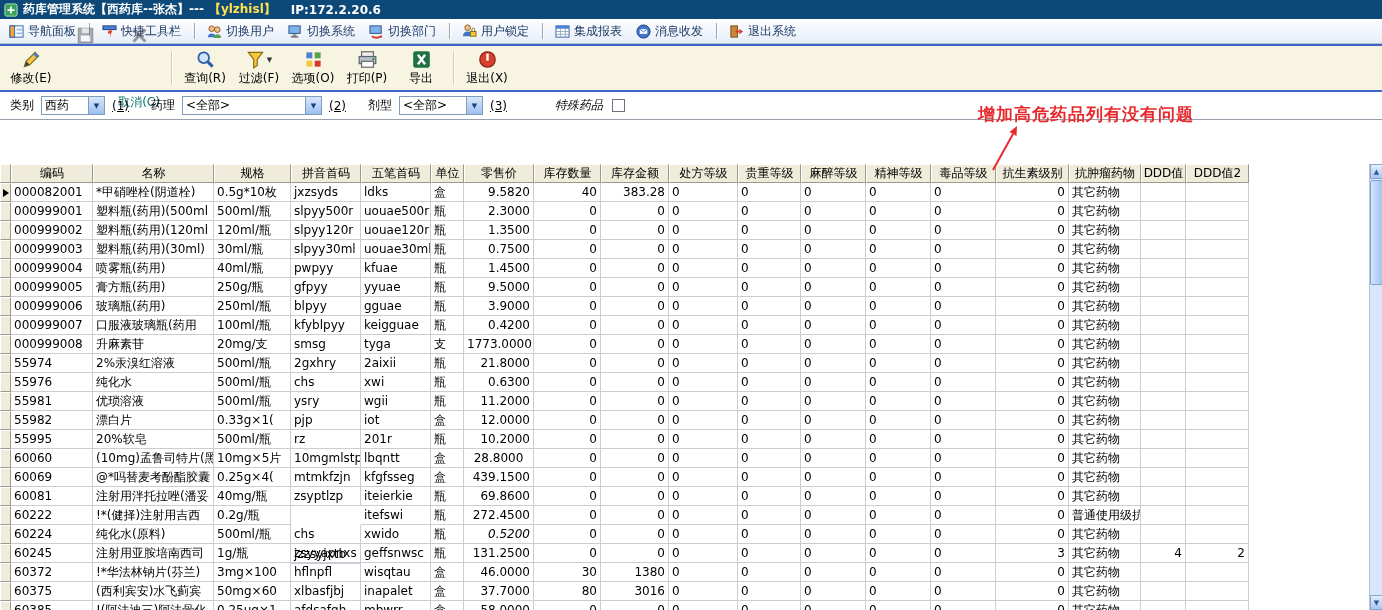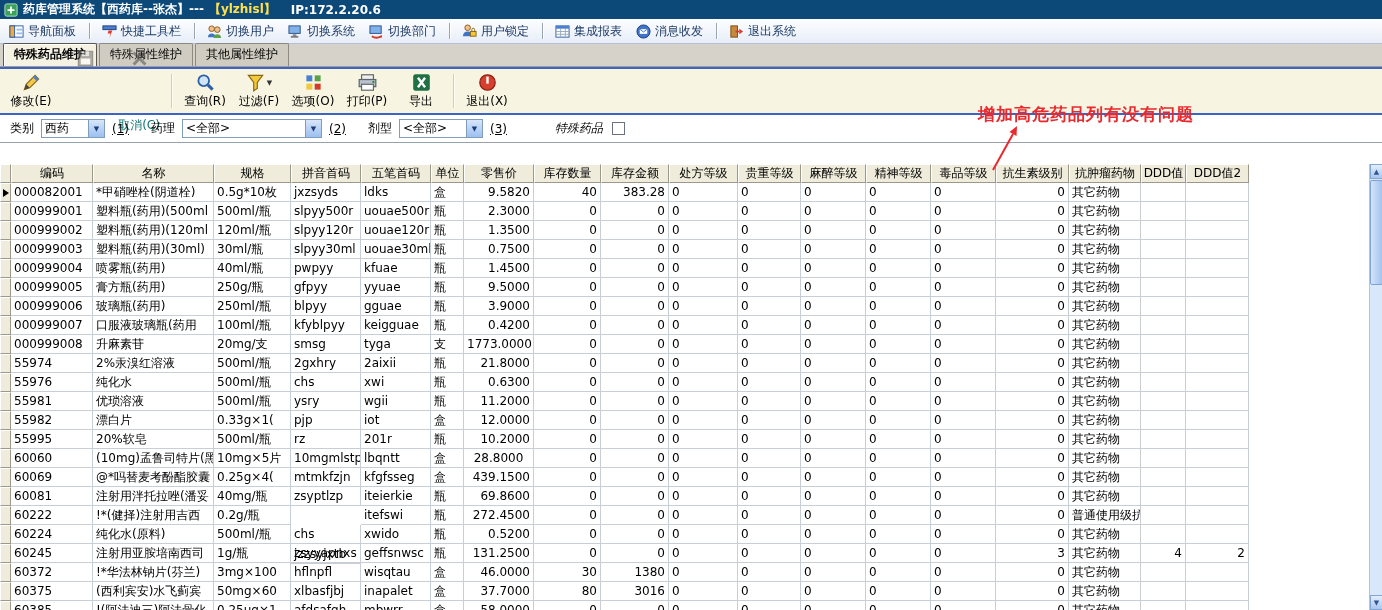--- a/index.html
+++ b/index.html
@@ -185,25 +185,20 @@
           <svg width="15" height="15" viewBox="0 0 16 16" xmlns="http://www.w3.org/2000/svg">
             <rect x="2" y="2" width="7" height="12" fill="#c8893c" stroke="#7a4a10"></rect>
             <line x1="7" y1="8" x2="11" y2="8" stroke="#d43a2a" stroke-width="2"></line>
             <polygon points="11,5 15,8 11,11" fill="#d43a2a"></polygon>
           </svg>
         </span>
         <span class="tb-lbl">退出系统</span>
       </span>
     </div>
 
-  <div class="tabstrip">
-      <span class="tab active">特殊药品维护</span>
-      <span class="tab">特殊属性维护</span>
-      <span class="tab">其他属性维护</span>
-    </div>
 
   <div class="blueline"></div>
 
   <div class="actionbar">
       <div class="abtn">
         <div class="iconrow">
           <svg width="19" height="19" viewBox="0 0 16 16" xmlns="http://www.w3.org/2000/svg">
             <polygon points="2,14 3.5,9.5 11,2 14,5 6.5,12.5" fill="#f4c84a" stroke="#8a6a10"></polygon>
             <polygon points="11,2 14,5 12.3,6.7 9.3,3.7" fill="#4a7fd4"></polygon>
             <polygon points="2,14 3.5,9.5 6.5,12.5" fill="#444"></polygon>
@@ -724,21 +719,21 @@
             <div class="g-c al-r" style="width: 63px;"></div>
           </div>
           <div class="g-row">
             <div class="g-ind"></div>
             <div class="g-c al-l" style="width: 82px;">60224</div>
             <div class="g-c al-l" style="width: 121px;">纯化水(原料)</div>
             <div class="g-c al-l" style="width: 77px;">500ml/瓶</div>
             <div class="g-c al-l" style="width: 70px;">chs</div>
             <div class="g-c al-l" style="width: 70px;">xwido</div>
             <div class="g-c al-l" style="width: 33px;">瓶</div>
-            <div class="g-c al-r" style="width: 70px;">0.5200</div>
+            <div class="g-c al-r" style="width: 70px; font-style: italic;">0.5200</div>
             <div class="g-c al-r" style="width: 67px;">0</div>
             <div class="g-c al-r" style="width: 68px;">0</div>
             <div class="g-c al-l" style="width: 69px;">0</div>
             <div class="g-c al-l" style="width: 63px;">0</div>
             <div class="g-c al-l" style="width: 65px;">0</div>
             <div class="g-c al-l" style="width: 65px;">0</div>
             <div class="g-c al-l" style="width: 65px;">0</div>
             <div class="g-c al-r" style="width: 73px;">0</div>
             <div class="g-c al-l" style="width: 72px;">其它药物</div>
             <div class="g-c al-r" style="width: 45px;"></div>

